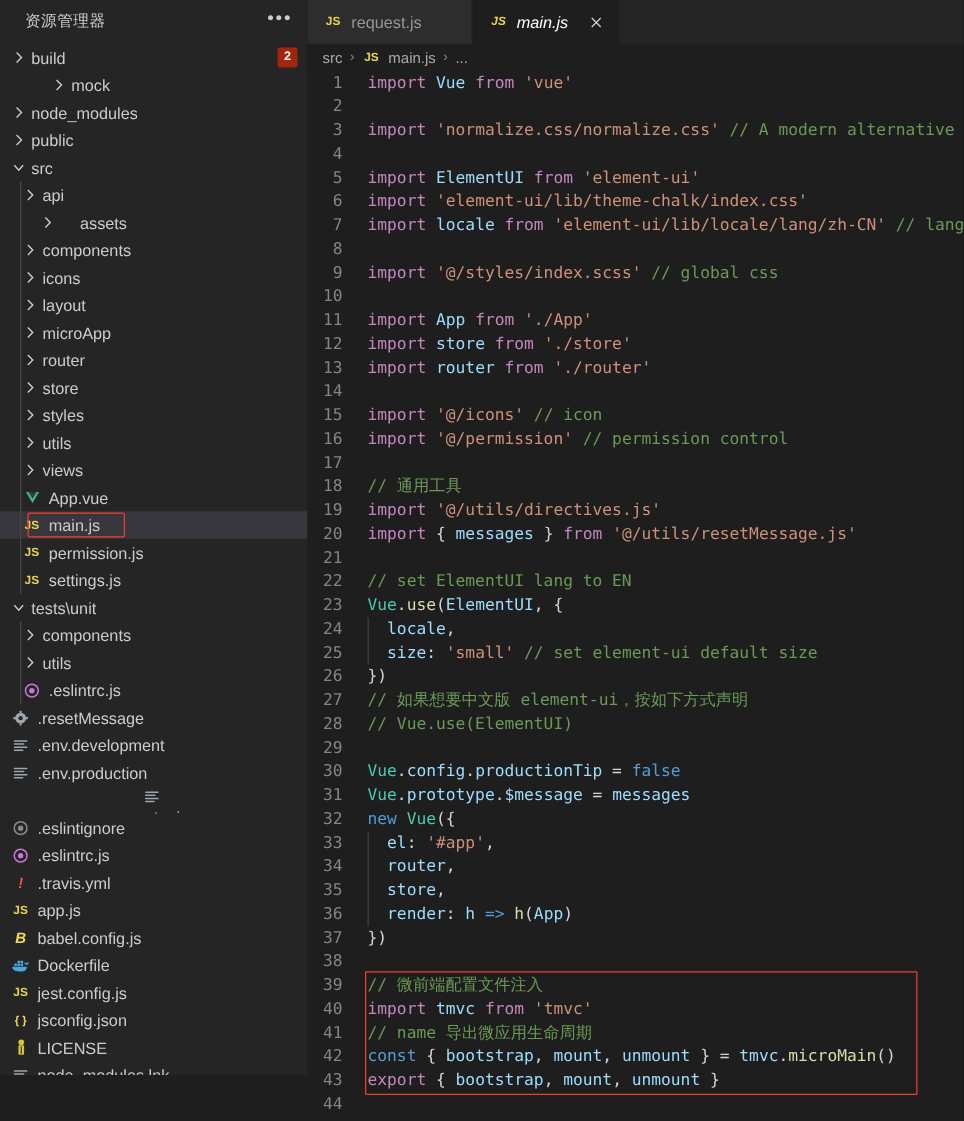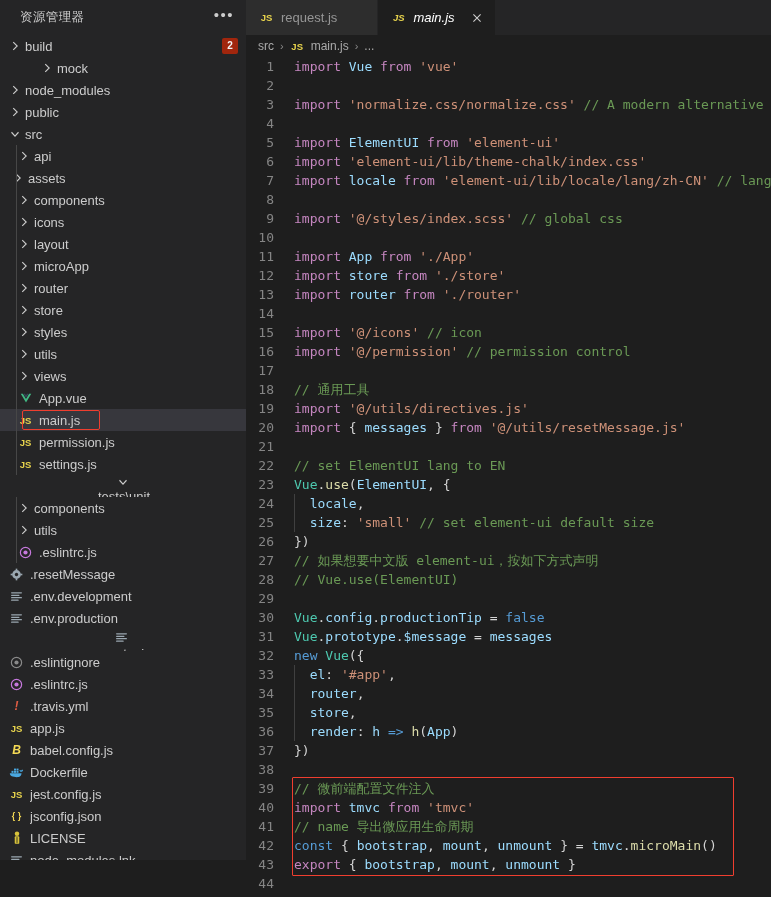--- a/index.html
+++ b/index.html
@@ -287,21 +287,21 @@
           <span class="lbl">src</span>
         </div>
         <div class="row" style="padding-left: 17px;">
           <span class="chev">
             <svg width="14" height="14" viewBox="0 0 16 16">
               <path d="M6 3.5 L10.5 8 L6 12.5" fill="none" stroke="#cccccc" stroke-width="1.3"></path>
             </svg>
           </span>
           <span class="lbl">api</span>
         </div>
-        <div class="row" style="padding-left: 11px;">
+        <div class="row" style="padding-left: 31px; gap: 16px;">
           <span class="chev">
             <svg width="14" height="14" viewBox="0 0 16 16">
               <path d="M6 3.5 L10.5 8 L6 12.5" fill="none" stroke="#cccccc" stroke-width="1.3"></path>
             </svg>
           </span>
           <span class="lbl">assets</span>
         </div>
         <div class="row" style="padding-left: 17px;">
           <span class="chev">
             <svg width="14" height="14" viewBox="0 0 16 16">
@@ -388,21 +388,21 @@
           <span class="lbl">main.js</span>
         </div>
         <div class="row" style="padding-left: 17px;">
           <span class="ficon" style="color: rgb(232, 212, 77); font-size: 9.5px;">JS</span>
           <span class="lbl">permission.js</span>
         </div>
         <div class="row" style="padding-left: 17px;">
           <span class="ficon" style="color: rgb(232, 212, 77); font-size: 9.5px;">JS</span>
           <span class="lbl">settings.js</span>
         </div>
-        <div class="row" style="padding-left: 8px; flex-direction: column;">
+        <div class="row" style="padding-left: 8px;">
           <span class="chev">
             <svg width="14" height="14" viewBox="0 0 16 16">
               <path d="M4 6 L8 10.5 L12 6" fill="none" stroke="#cccccc" stroke-width="1.3"></path>
             </svg>
           </span>
           <span class="lbl">tests\unit</span>
         </div>
         <div class="row" style="padding-left: 17px;">
           <span class="chev">
             <svg width="14" height="14" viewBox="0 0 16 16">

